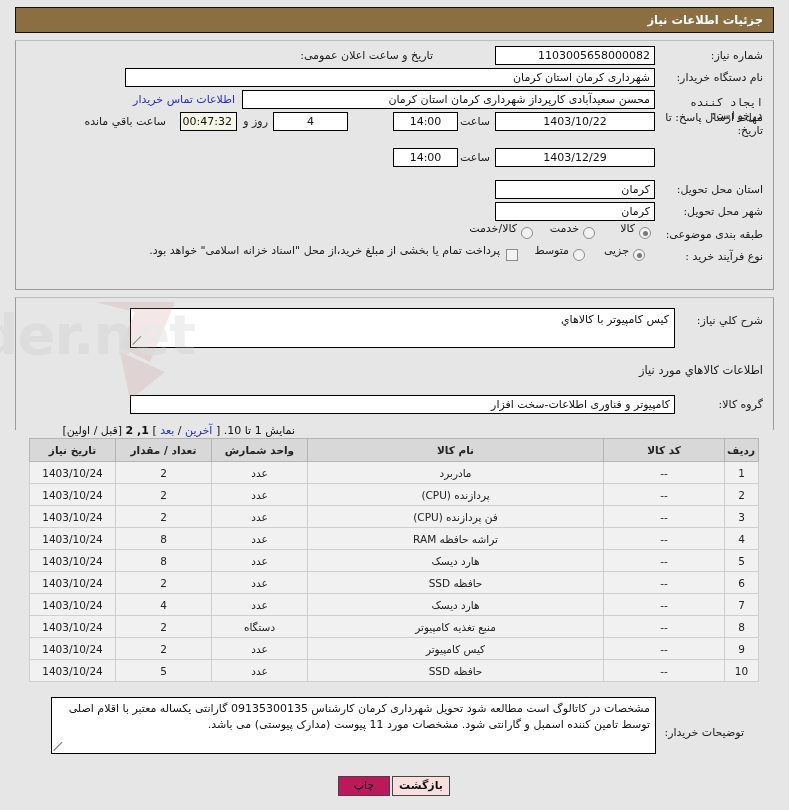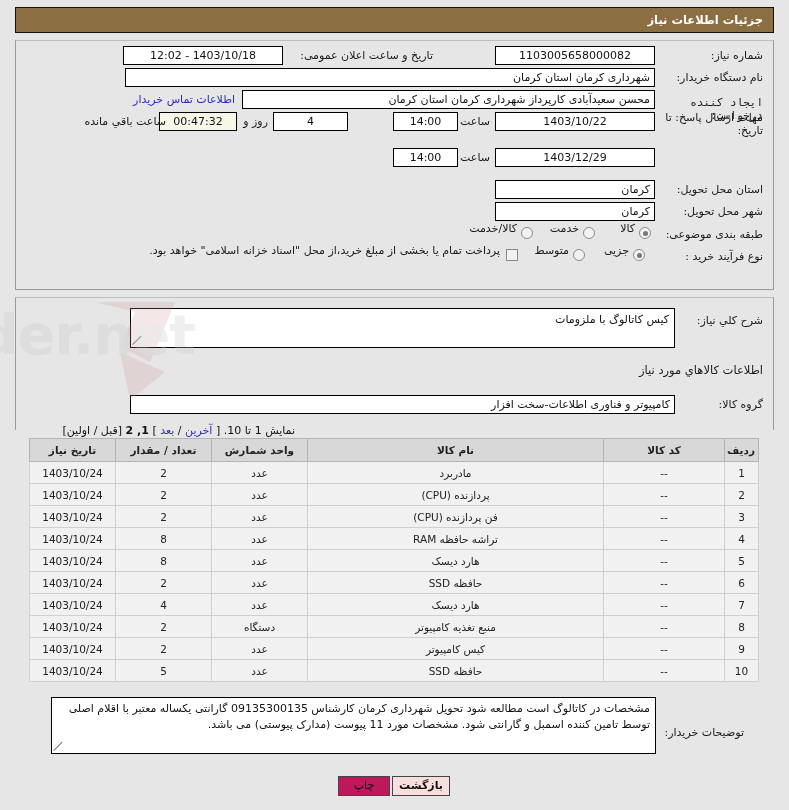--- a/index.html
+++ b/index.html
@@ -237,39 +237,38 @@
       <text x="195" y="62" font-family="'DejaVu Sans','Liberation Sans',sans-serif" font-size="56" font-weight="bold" fill="#c7c7c7" opacity="0.75" letter-spacing="-1">AriaTender.net</text>
     </svg>
   </div>
 
   <div class="title-bar">جزئیات اطلاعات نیاز</div>
 
   <div class="panel" id="panel-top">
     <div class="panel-inner">
 
       <div class="lbl" style="top:8px; right:10px; width:100px;">شماره نیاز:</div>
-      <div class="fld center" style="top:5px; right:118px; width:160px;">1103005658000082</div>
+      <div class="fld center" style="top:5px; right:118px; width:160px;text-align:right;">1103005658000082</div>
 
       <div class="lbl" style="top:8px; right:340px; width:140px;">تاریخ و ساعت اعلان عمومی:</div>
-      <div class="fld center" style="top:5px; right:490px; width:160px;">1403/10/18 - 12:02</div>
 
       <div class="lbl" style="top:30px; right:10px; width:100px;">نام دستگاه خریدار:</div>
       <div class="fld right" style="top:27px; right:118px; width:530px;">شهرداری کرمان استان کرمان</div>
 
       <div class="lbl" style="top:56px; right:10px; width:108px;font-family:Liberation Mono, monospace;">ایجاد کننده درخواست:</div>
       <div class="fld right" style="top:49px; right:118px; width:413px;">محسن سعیدآبادی کارپرداز شهرداری کرمان استان کرمان</div>
       <a class="link" style="top:49px; right:538px;">اطلاعات تماس خریدار</a>
 
       <div class="lbl" style="top:70px; right:10px; width:100px;">مهلت ارسال پاسخ: تا تاریخ:</div>
       <div class="fld center" style="top:71px; right:118px; width:160px;">1403/10/22</div>
       <div class="plain" style="top:71px; right:283px;">ساعت</div>
       <div class="fld center" style="top:71px; right:315px; width:65px;">14:00</div>
       <div class="fld center" style="top:71px; right:425px; width:75px;">4</div>
       <div class="plain" style="top:71px; right:505px;">روز و</div>
-      <div class="fld center fld-ro" style="top:71px; right:536px; width:78px;">00:47:32</div>
+      <div class="fld center fld-ro" style="top:71px; right:536px; width:57px;">00:47:32</div>
       <div class="plain" style="top:71px; right:607px;">ساعت باقي مانده</div>
 
       <div class="fld center" style="top:107px; right:118px; width:160px;">1403/12/29</div>
       <div class="plain" style="top:107px; right:283px;">ساعت</div>
       <div class="fld center" style="top:107px; right:315px; width:65px;">14:00</div>
 
       <div class="lbl" style="top:142px; right:10px; width:100px;">استان محل تحویل:</div>
       <div class="fld right" style="top:139px; right:118px; width:160px;">کرمان</div>
 
       <div class="lbl" style="top:164px; right:10px; width:100px;">شهر محل تحویل:</div>
@@ -291,21 +290,21 @@
       <span class="chk" style="top:208px; right:255px;"></span>
       <div class="lbl" style="top:202px; right:273px; width:470px; line-height:15px;">پرداخت تمام یا بخشی از مبلغ خرید،از محل "اسناد خزانه اسلامی" خواهد بود.</div>
     </div>
   </div>
 
   <div class="panel" id="panel-mid">
     <div class="panel-inner">
 
       <div class="lbl lbl-b" style="top:16px; right:10px; width:80px;">شرح كلي نياز:</div>
       <div class="ta" style="top:10px; right:98px; width:545px; height:40px;">
-        <span>کیس کاتالوگ با ملزومات</span>
+        <span>کیس کامپیوتر با كالاهاي</span>
         <span class="grip"></span>
       </div>
 
       <div class="lbl lbl-b" style="top:66px; right:10px; width:200px; font-size:11.5px;">اطلاعات كالاهاي مورد نياز</div>
 
       <div class="lbl lbl-b" style="top:100px; right:10px; width:70px;">گروه کالا:</div>
       <div class="fld right" style="top:97px; right:98px; width:545px;">کامپیوتر و فناوری اطلاعات-سخت افزار</div>
     </div>
   </div>
 

